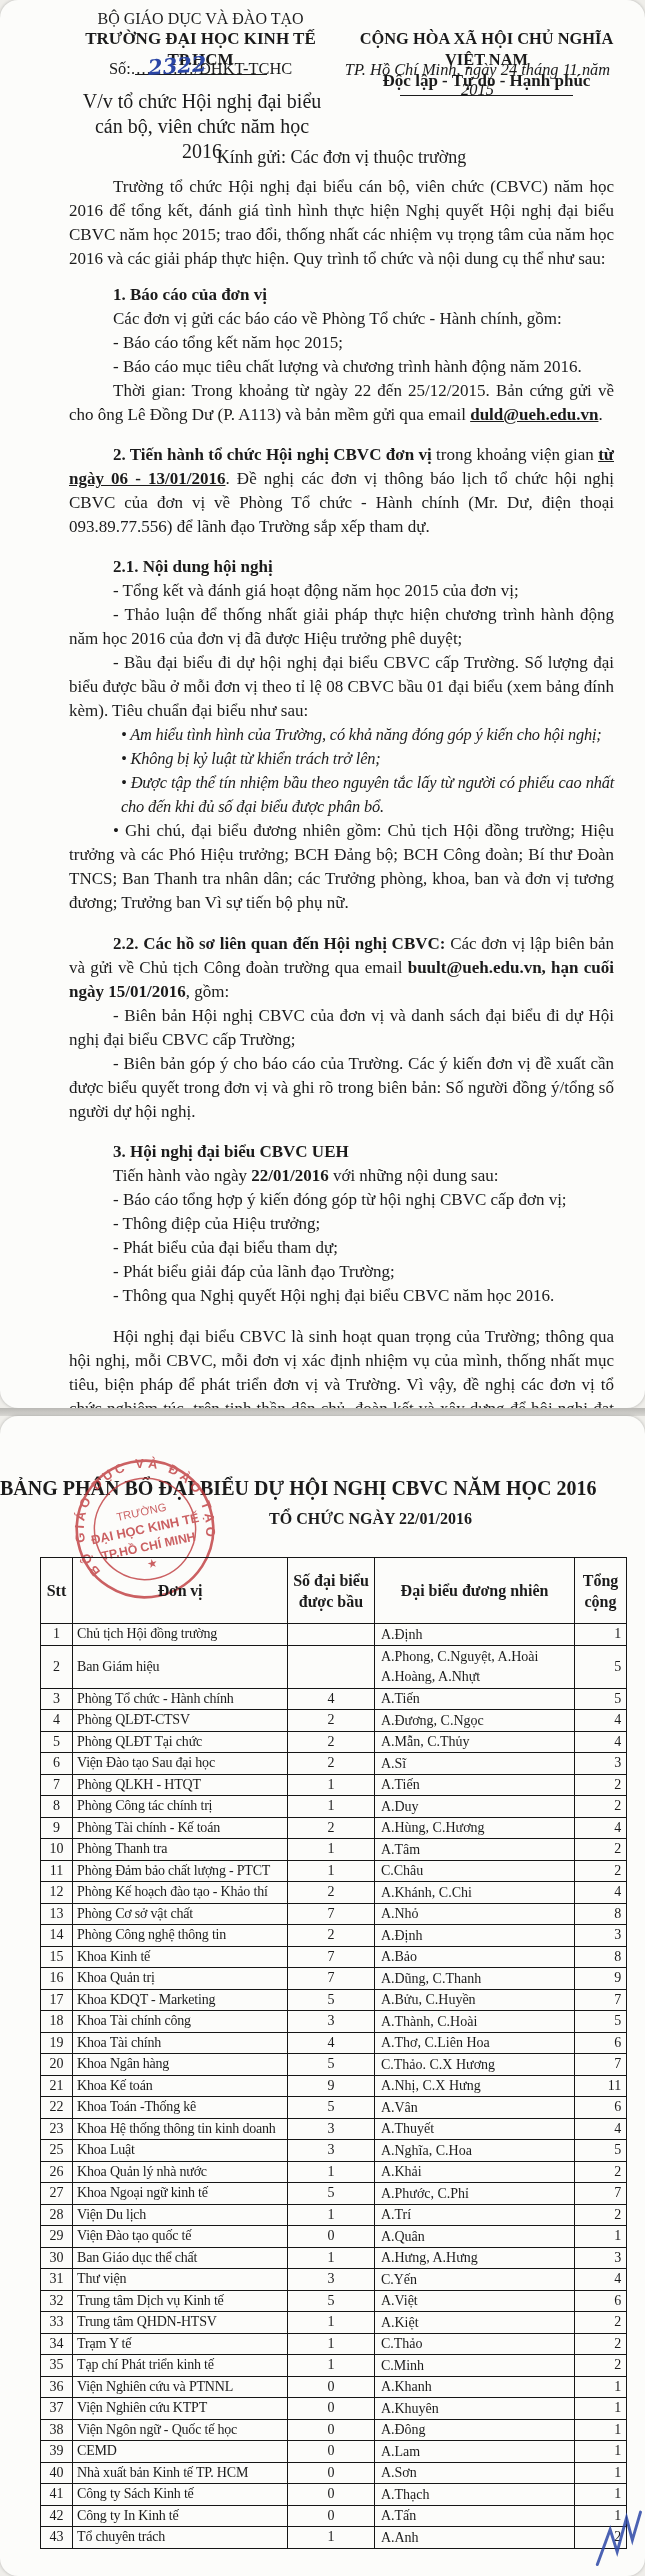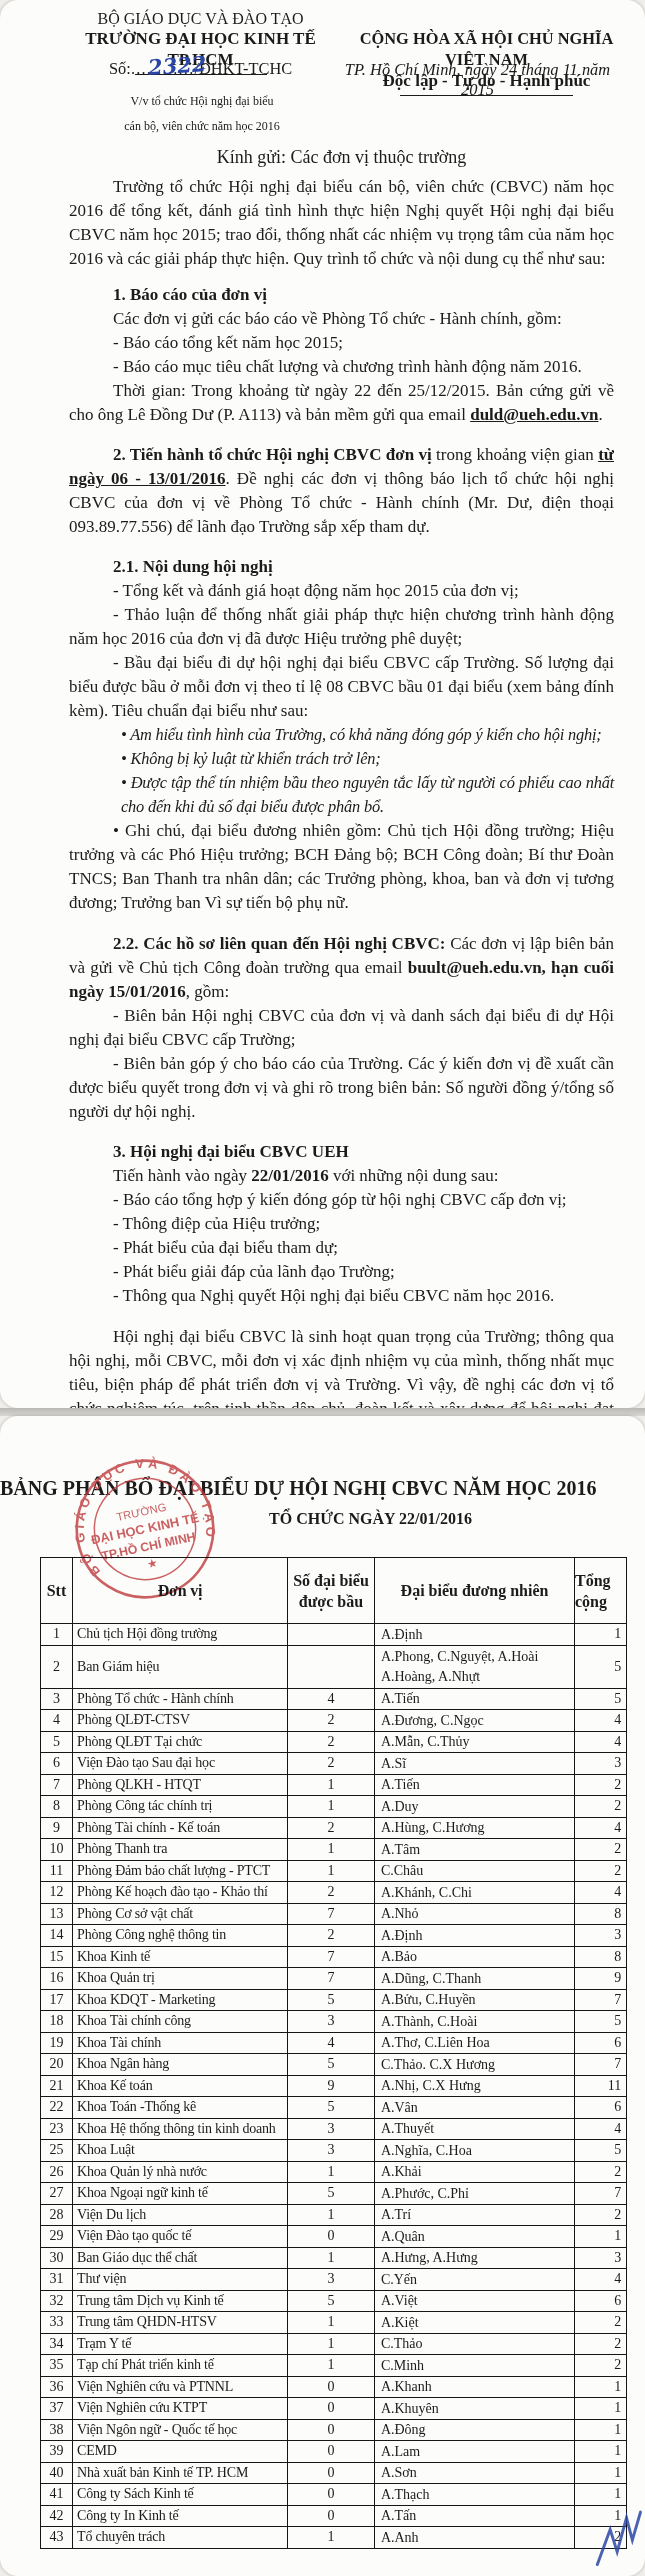--- a/index.html
+++ b/index.html
@@ -20,21 +20,21 @@
   .rule-left{width:132px;}
   .rule-right{width:173px;}
   .ref-line{position:absolute;left:109px;top:59px;font-size:16.4px;}
   .ref-dots{letter-spacing:1.2px;}
   .ref-hand{position:absolute;left:17.6px;top:-5.9px;color:#2b46a6;font-style:italic;font-weight:bold;
             font-size:21px;transform:rotate(-4deg);font-family:"DejaVu Serif",serif;}
   .ref-wrap{position:relative;display:inline-block;}
   .place-date{position:absolute;left:328px;top:60px;width:299px;text-align:center;
               font-style:italic;font-size:16.4px;}
   .subject{position:absolute;left:76px;top:89px;width:252px;text-align:center;
-           font-size:12px;line-height:25px;}
+           font-size:20px;line-height:25px;}
   .greeting{position:absolute;left:69px;top:147px;width:545px;text-align:center;font-size:18px;}
 
   
   .body-flow{position:absolute;left:69px;top:175px;width:545px;font-size:17px;line-height:24px;
              text-align:justify;}
   .body-flow p{margin:0;text-indent:44px;}
   .mt-s{margin-top:11.7px !important;}
   .mt-m{margin-top:16.4px !important;}
   .bullet{margin-left:52px !important;text-indent:0 !important;font-style:italic;
           font-size:16.4px;letter-spacing:-0.2px;}
@@ -160,21 +160,21 @@
     </svg>
 
     <table class="alloc">
       <thead>
         <tr>
           <th class="col-stt">Stt</th>
           <th class="col-donvi" style="text-align:center;padding-left:0 !important;">Đơn vị</th>
           <th class="col-sdb">Số đại biểu
 được bầu</th>
           <th class="col-dbdn" style="text-align:center;padding-left:0 !important;">Đại biểu đương nhiên</th>
-          <th class="col-tc" style="text-align:left;padding-right:0 !important;vertical-align:middle;">Tổng
+          <th class="col-tc" style="text-align:center;padding-right:0 !important;vertical-align:middle;">Tổng
 cộng</th>
         </tr>
       </thead>
       <tbody>
           <tr>
             <td class="col-stt">1</td>
             <td class="col-donvi">Chủ tịch Hội đồng trường</td>
             <td class="col-sdb"></td>
             <td class="col-dbdn">A.Định</td>
             <td class="col-tc">1</td>

